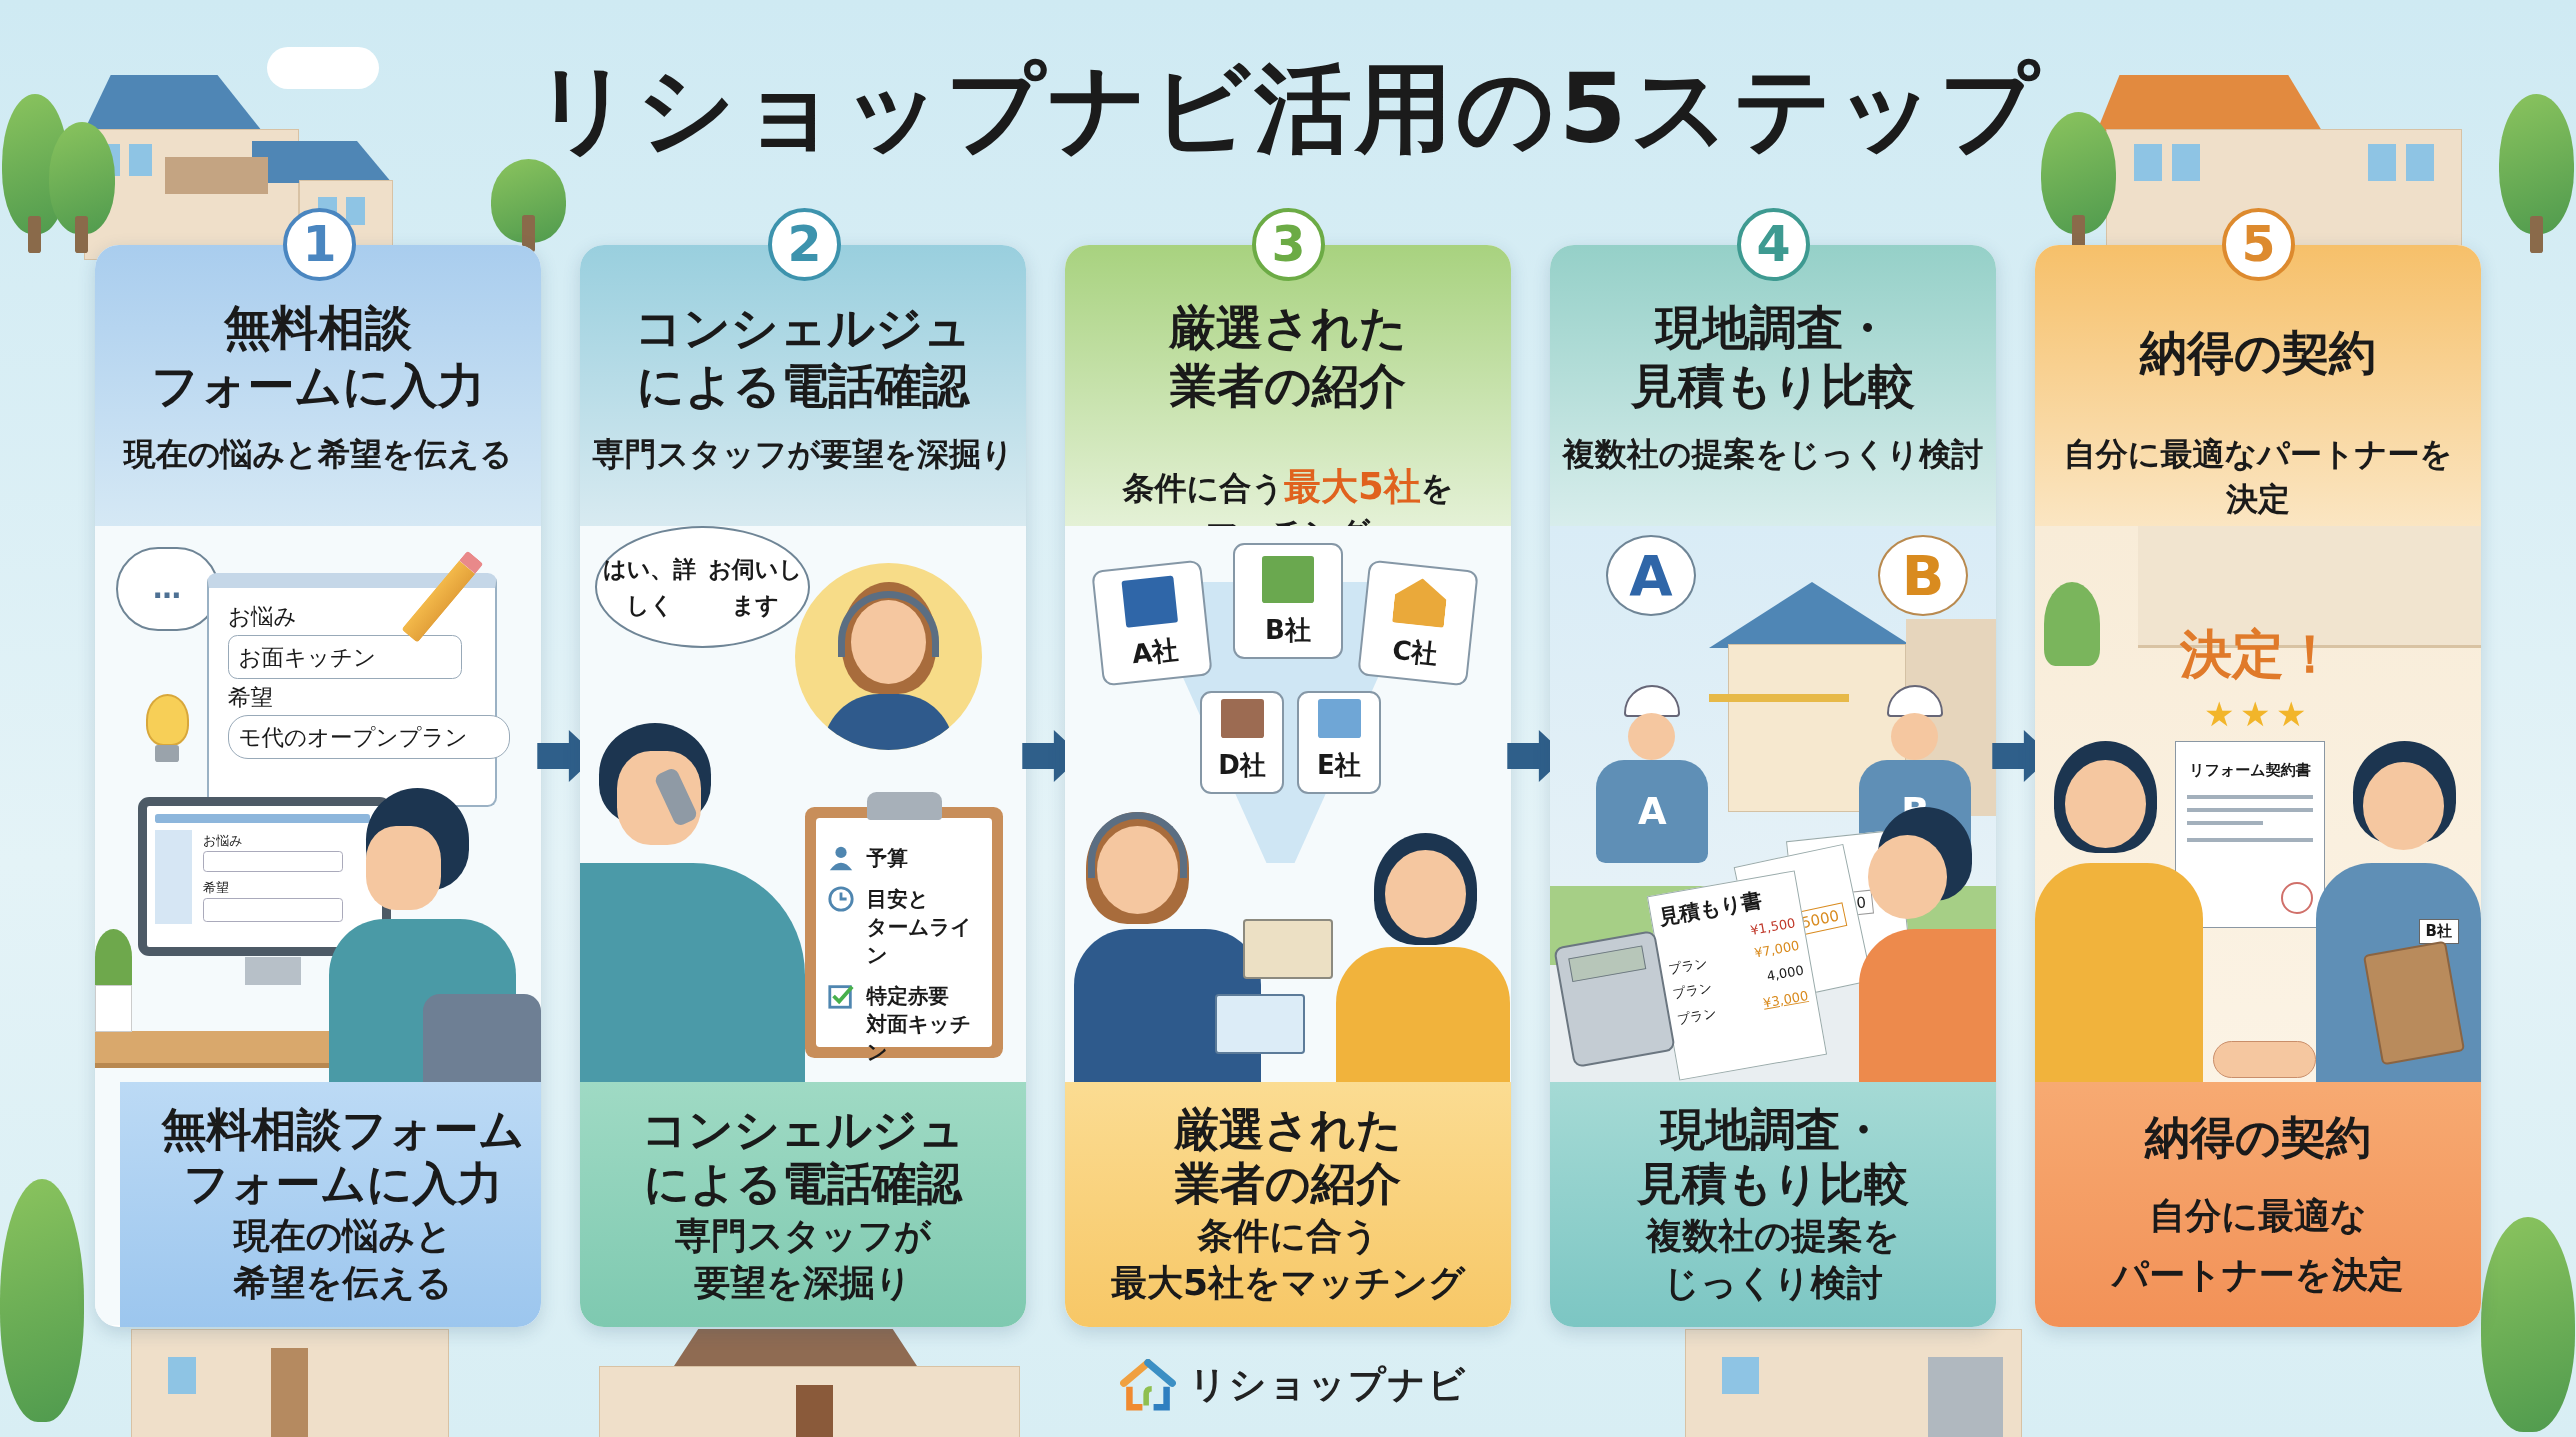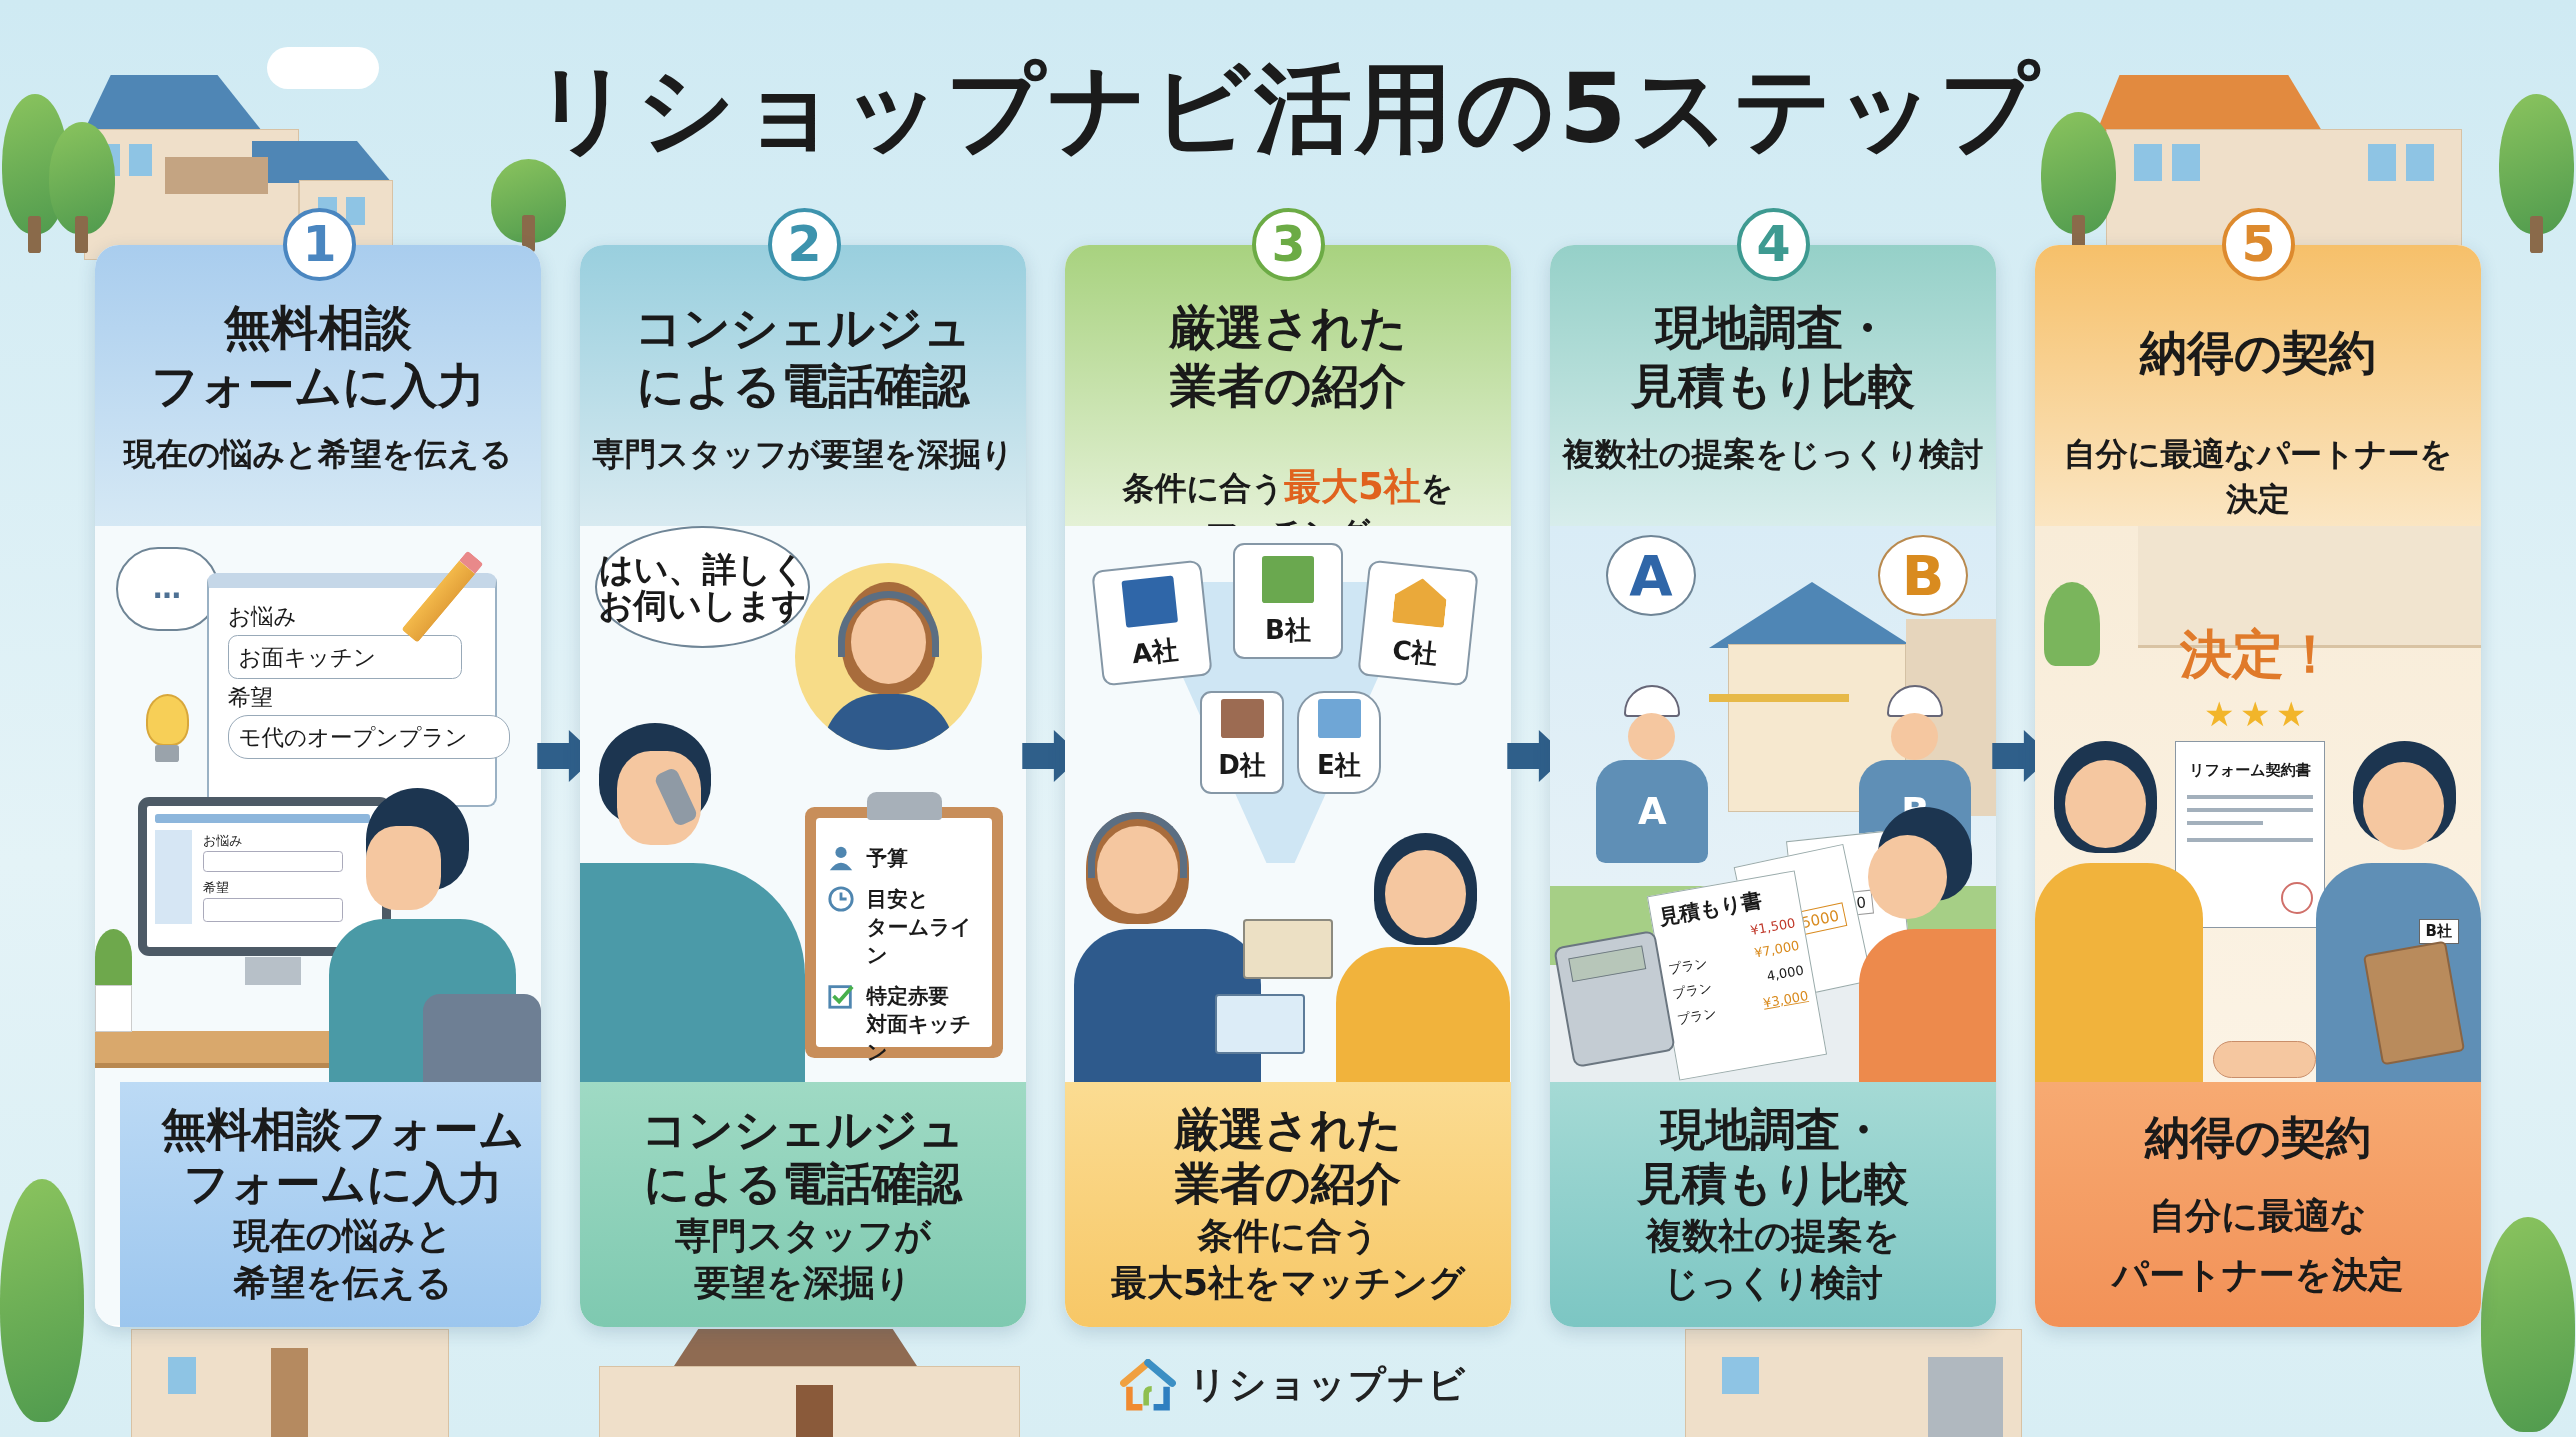--- a/index.html
+++ b/index.html
@@ -215,21 +215,21 @@
 
 <div class="card c2" style="left:580px;">
   <div class="card-top">
     <div class="card-title">
       <div>コンシェルジュ</div>
       <div>による電話確認</div>
     </div>
     <div class="card-sub" style="top:187px;">専門スタッフが要望を深掘り</div>
   </div>
   <div class="card-illus">
-    <div class="bubble" style="left:15px;top:0;width:215px;height:122px;border-radius:50%;font-size:34px;line-height:36px;flex-direction:column;">
+    <div class="bubble" style="left:15px;top:0;width:215px;height:122px;border-radius:50%;font-size:23px;line-height:36px;flex-direction:row;">
       <span>はい、詳しく</span>
       <span>お伺いします</span>
     </div>
     <div class="abs" style="left:215px;top:37px;width:187px;height:187px;border-radius:50%;background:#f7dc88;overflow:hidden;">
       <div class="hair" style="left:47px;top:19px;width:94px;height:112px;background:#a86c3c;"></div>
       <div class="person-head" style="left:56px;top:37px;width:75px;height:84px;"></div>
       <div class="abs" style="left:43px;top:28px;width:101px;height:66px;border:7.5px solid #5b6e82;border-bottom:none;border-radius:56px 56px 0 0;"></div>
       <div class="body-shape" style="left:28px;top:131px;width:131px;height:75px;background:#2f5a8c;"></div>
     </div>
 
@@ -302,21 +302,21 @@
       <span>B社</span>
     </div>
     <div class="company-card" style="left:298px;top:39px;transform:rotate(6deg);">
       <div class="bld" style="background:#eaa93a;clip-path:polygon(0 40%,50% 0,100% 40%,100% 100%,0 100%);"></div>
       <span>C社</span>
     </div>
     <div class="company-card" style="left:135px;top:165px;width:84px;height:103px;">
       <div class="bld" style="background:#9c6b52;width:43px;height:39px;"></div>
       <span>D社</span>
     </div>
-    <div class="company-card" style="left:232px;top:165px;width:84px;height:103px;border-radius:27px;">
+    <div class="company-card" style="left:232px;top:165px;width:84px;height:103px;">
       <div class="bld" style="background:#6fa6d6;width:43px;height:39px;"></div>
       <span>E社</span>
     </div>
 
     <div class="hair" style="left:20.6px;top:286px;width:103px;height:112px;background:#a86c3c;"></div>
     <div class="person-head" style="left:32px;top:300px;width:81px;height:88px;"></div>
     <div class="abs" style="left:22.5px;top:286px;width:99px;height:66px;border:7.5px solid #5b6e82;border-bottom:none;border-radius:56px 56px 0 0;"></div>
     <div class="body-shape" style="left:9.4px;top:403px;width:187px;height:271px;background:#2e5a8c;"></div>
     <div class="abs" style="left:178px;top:393px;width:90px;height:60px;background:#ece0c4;border:2.8px solid #8c8a7f;border-radius:3.7px;"></div>
     <div class="abs" style="left:150px;top:468px;width:90px;height:60px;background:#dcecf7;border:2.8px solid #5c7b99;border-radius:3.7px;"></div>

